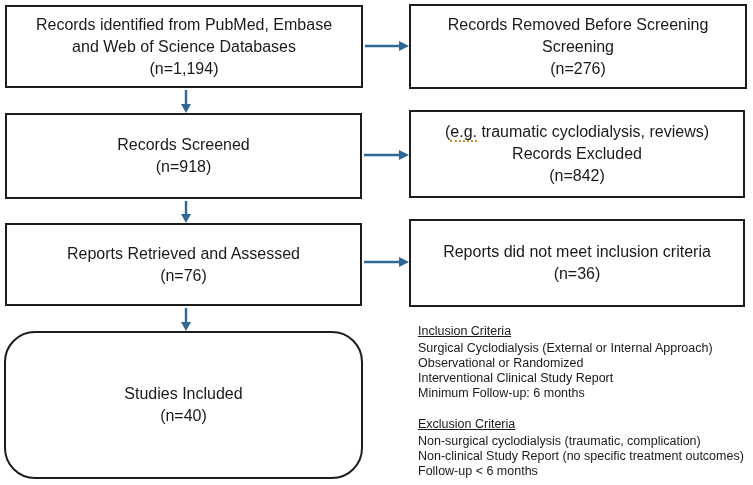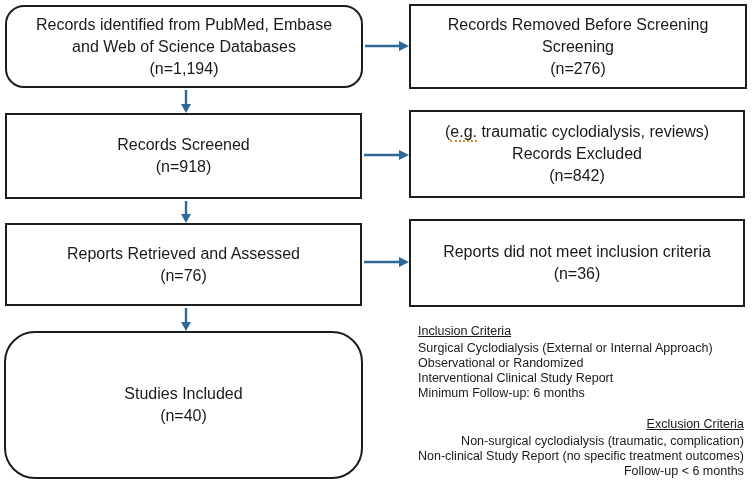--- a/index.html
+++ b/index.html
@@ -84,21 +84,21 @@
     <g>
       <line x1="364" y1="262" x2="400" y2="262"></line>
       <polygon points="399,257 409,262 399,267"></polygon>
     </g>
     <g>
       <line x1="186" y1="308" x2="186" y2="323"></line>
       <polygon points="181,322 191,322 186,331"></polygon>
     </g>
   </svg>
 
-  <div class="box" style="left:5px; top:5px; width:358px; height:83px;border-radius:19px;">
+  <div class="box" style="left:5px; top:5px; width:358px; height:83px;">
     <div class="box-line">Records identified from PubMed, Embase</div>
     <div class="box-line">and Web of Science Databases</div>
     <div class="box-line">(n=1,194)</div>
   </div>
 
   <div class="box" style="left:409px; top:4px; width:338px; height:85px;">
     <div class="box-line">Records Removed Before Screening</div>
     <div class="box-line">Screening</div>
     <div class="box-line">(n=276)</div>
   </div>
@@ -130,20 +130,20 @@
   </div>
 
   <div class="criteria" style="left:418px; top:324px;">
     <div class="criteria-heading">Inclusion Criteria</div>
     <div class="criteria-line">Surgical Cyclodialysis (External or Internal Approach)</div>
     <div class="criteria-line">Observational or Randomized</div>
     <div class="criteria-line">Interventional Clinical Study Report</div>
     <div class="criteria-line">Minimum Follow-up: 6 months</div>
   </div>
 
-  <div class="criteria" style="left:418px; top:417px;text-align:right;">
+  <div class="criteria" style="left:418px; top:417px;">
     <div class="criteria-heading">Exclusion Criteria</div>
     <div class="criteria-line">Non-surgical cyclodialysis (traumatic, complication)</div>
     <div class="criteria-line">Non-clinical Study Report (no specific treatment outcomes)</div>
     <div class="criteria-line">Follow-up &lt; 6 months</div>
   </div>
 
 </div>
 
 </body></html>

